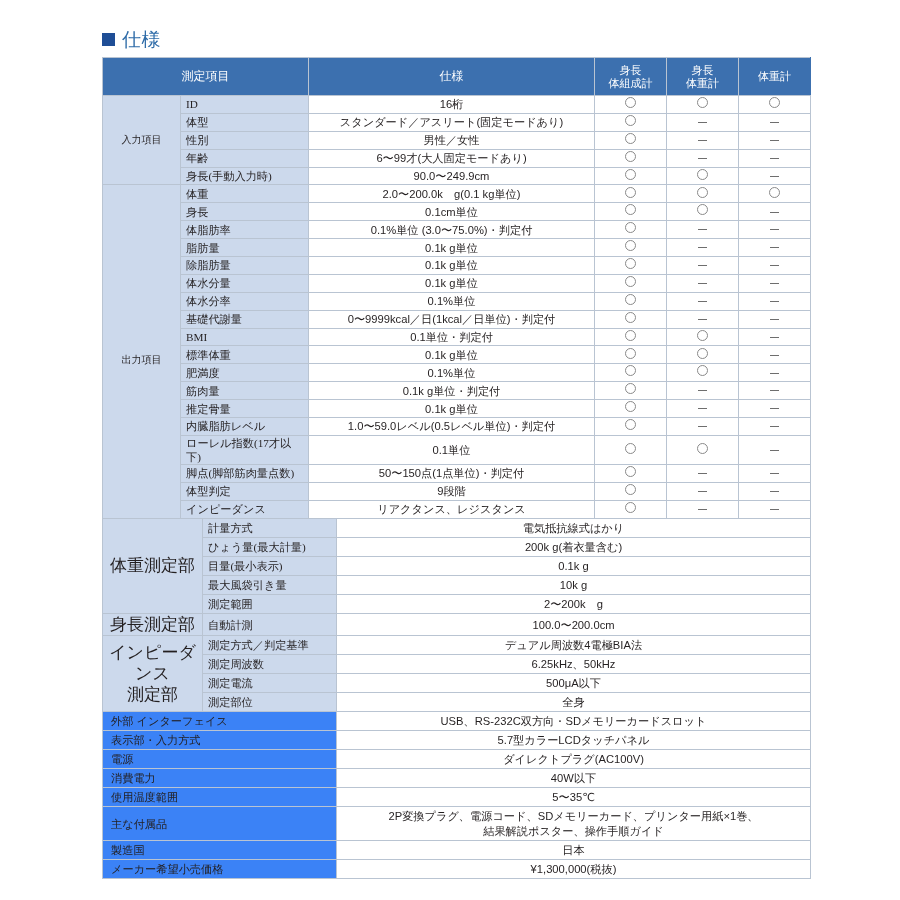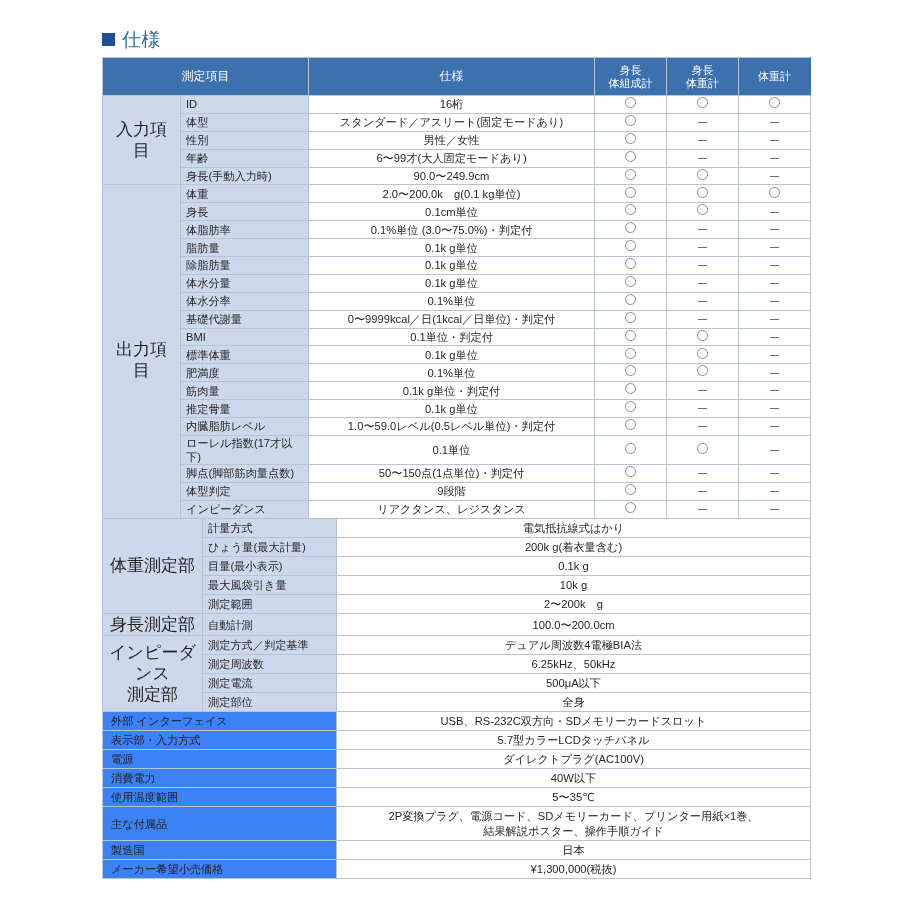--- a/index.html
+++ b/index.html
@@ -74,28 +74,29 @@
     padding: 2px 4px;
   }
   .hdr th:last-child { border-right-color: #3c70af; }
   .hdr th.narrow { line-height: 1.18; font-size: 11px; }
 
   
   td.group {
     background: #ccd9ec;
     text-align: center;
     color: #231f20;
-    font-size: 17px;
+    font-size: 10px;
   }
   
   td.item {
     background: #ccd9ec;
     text-align: left;
     padding-left: 8px;
     font-size: 11.2px;
+    font-family: Liberation Serif, serif;
   }
   
   td.value {
     background: #ffffff;
     text-align: center;
     padding-left: 8px;
   }
   td.value.two-line { line-height: 1.3; padding-top: 2px; padding-bottom: 2px; }
   
   td.mark {

